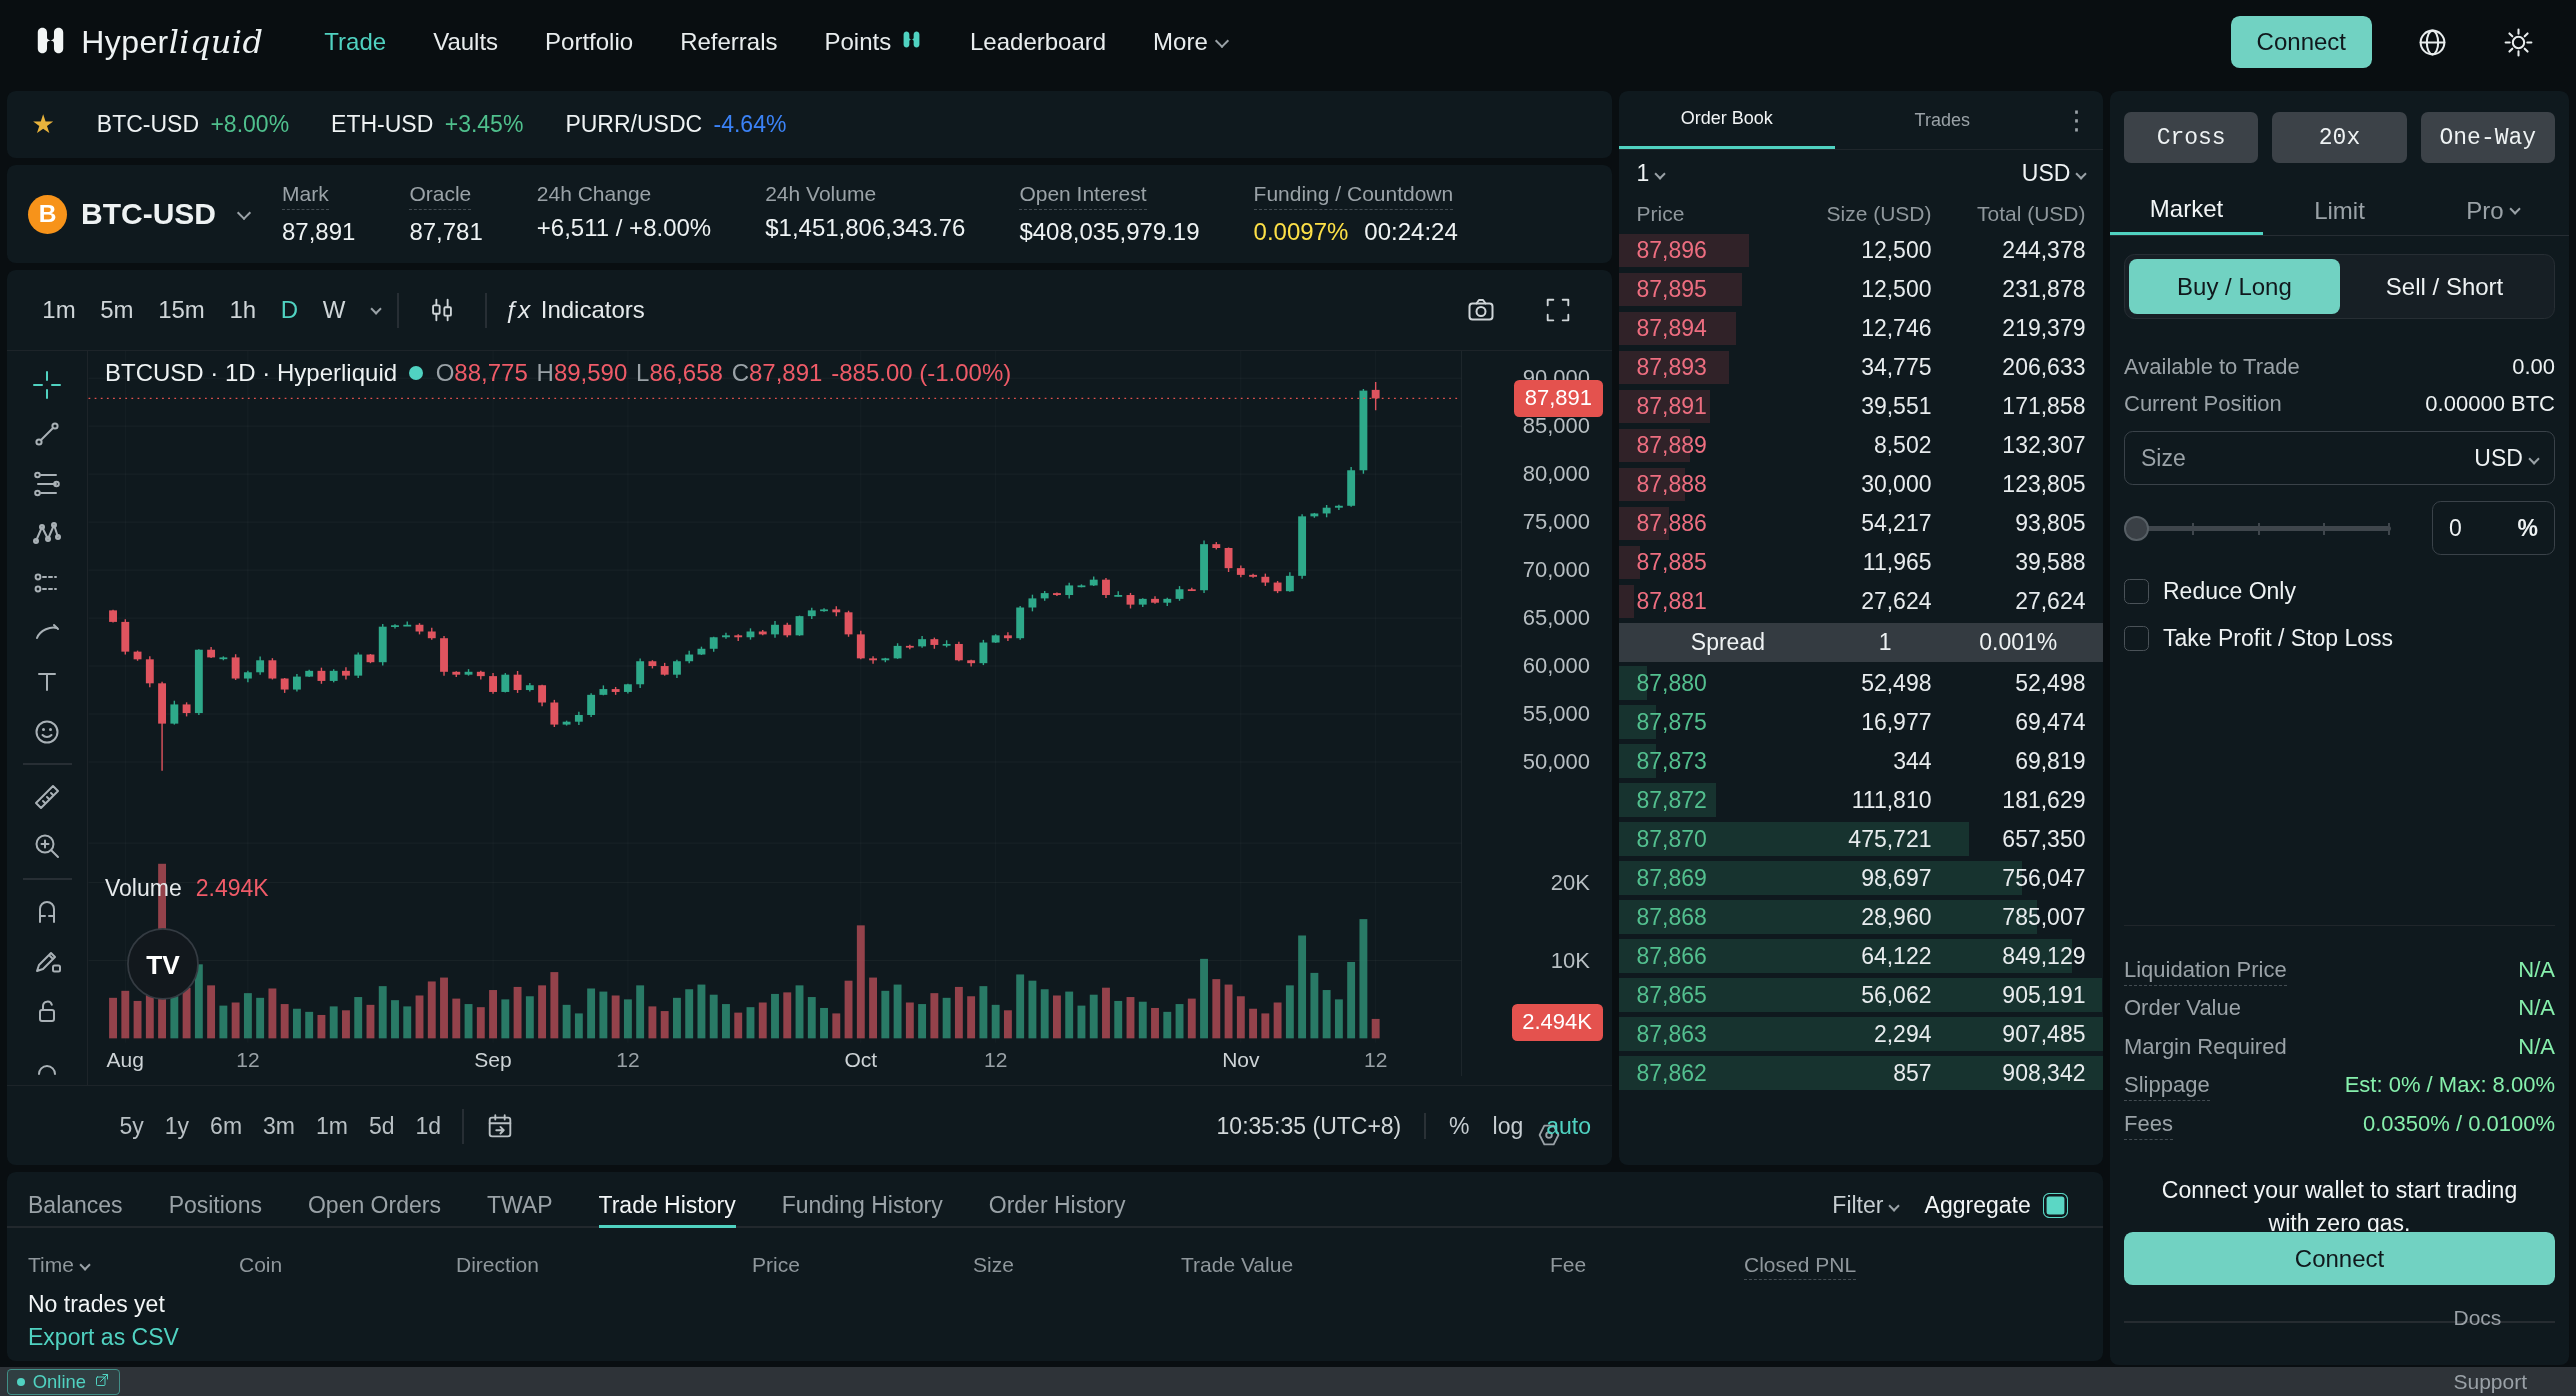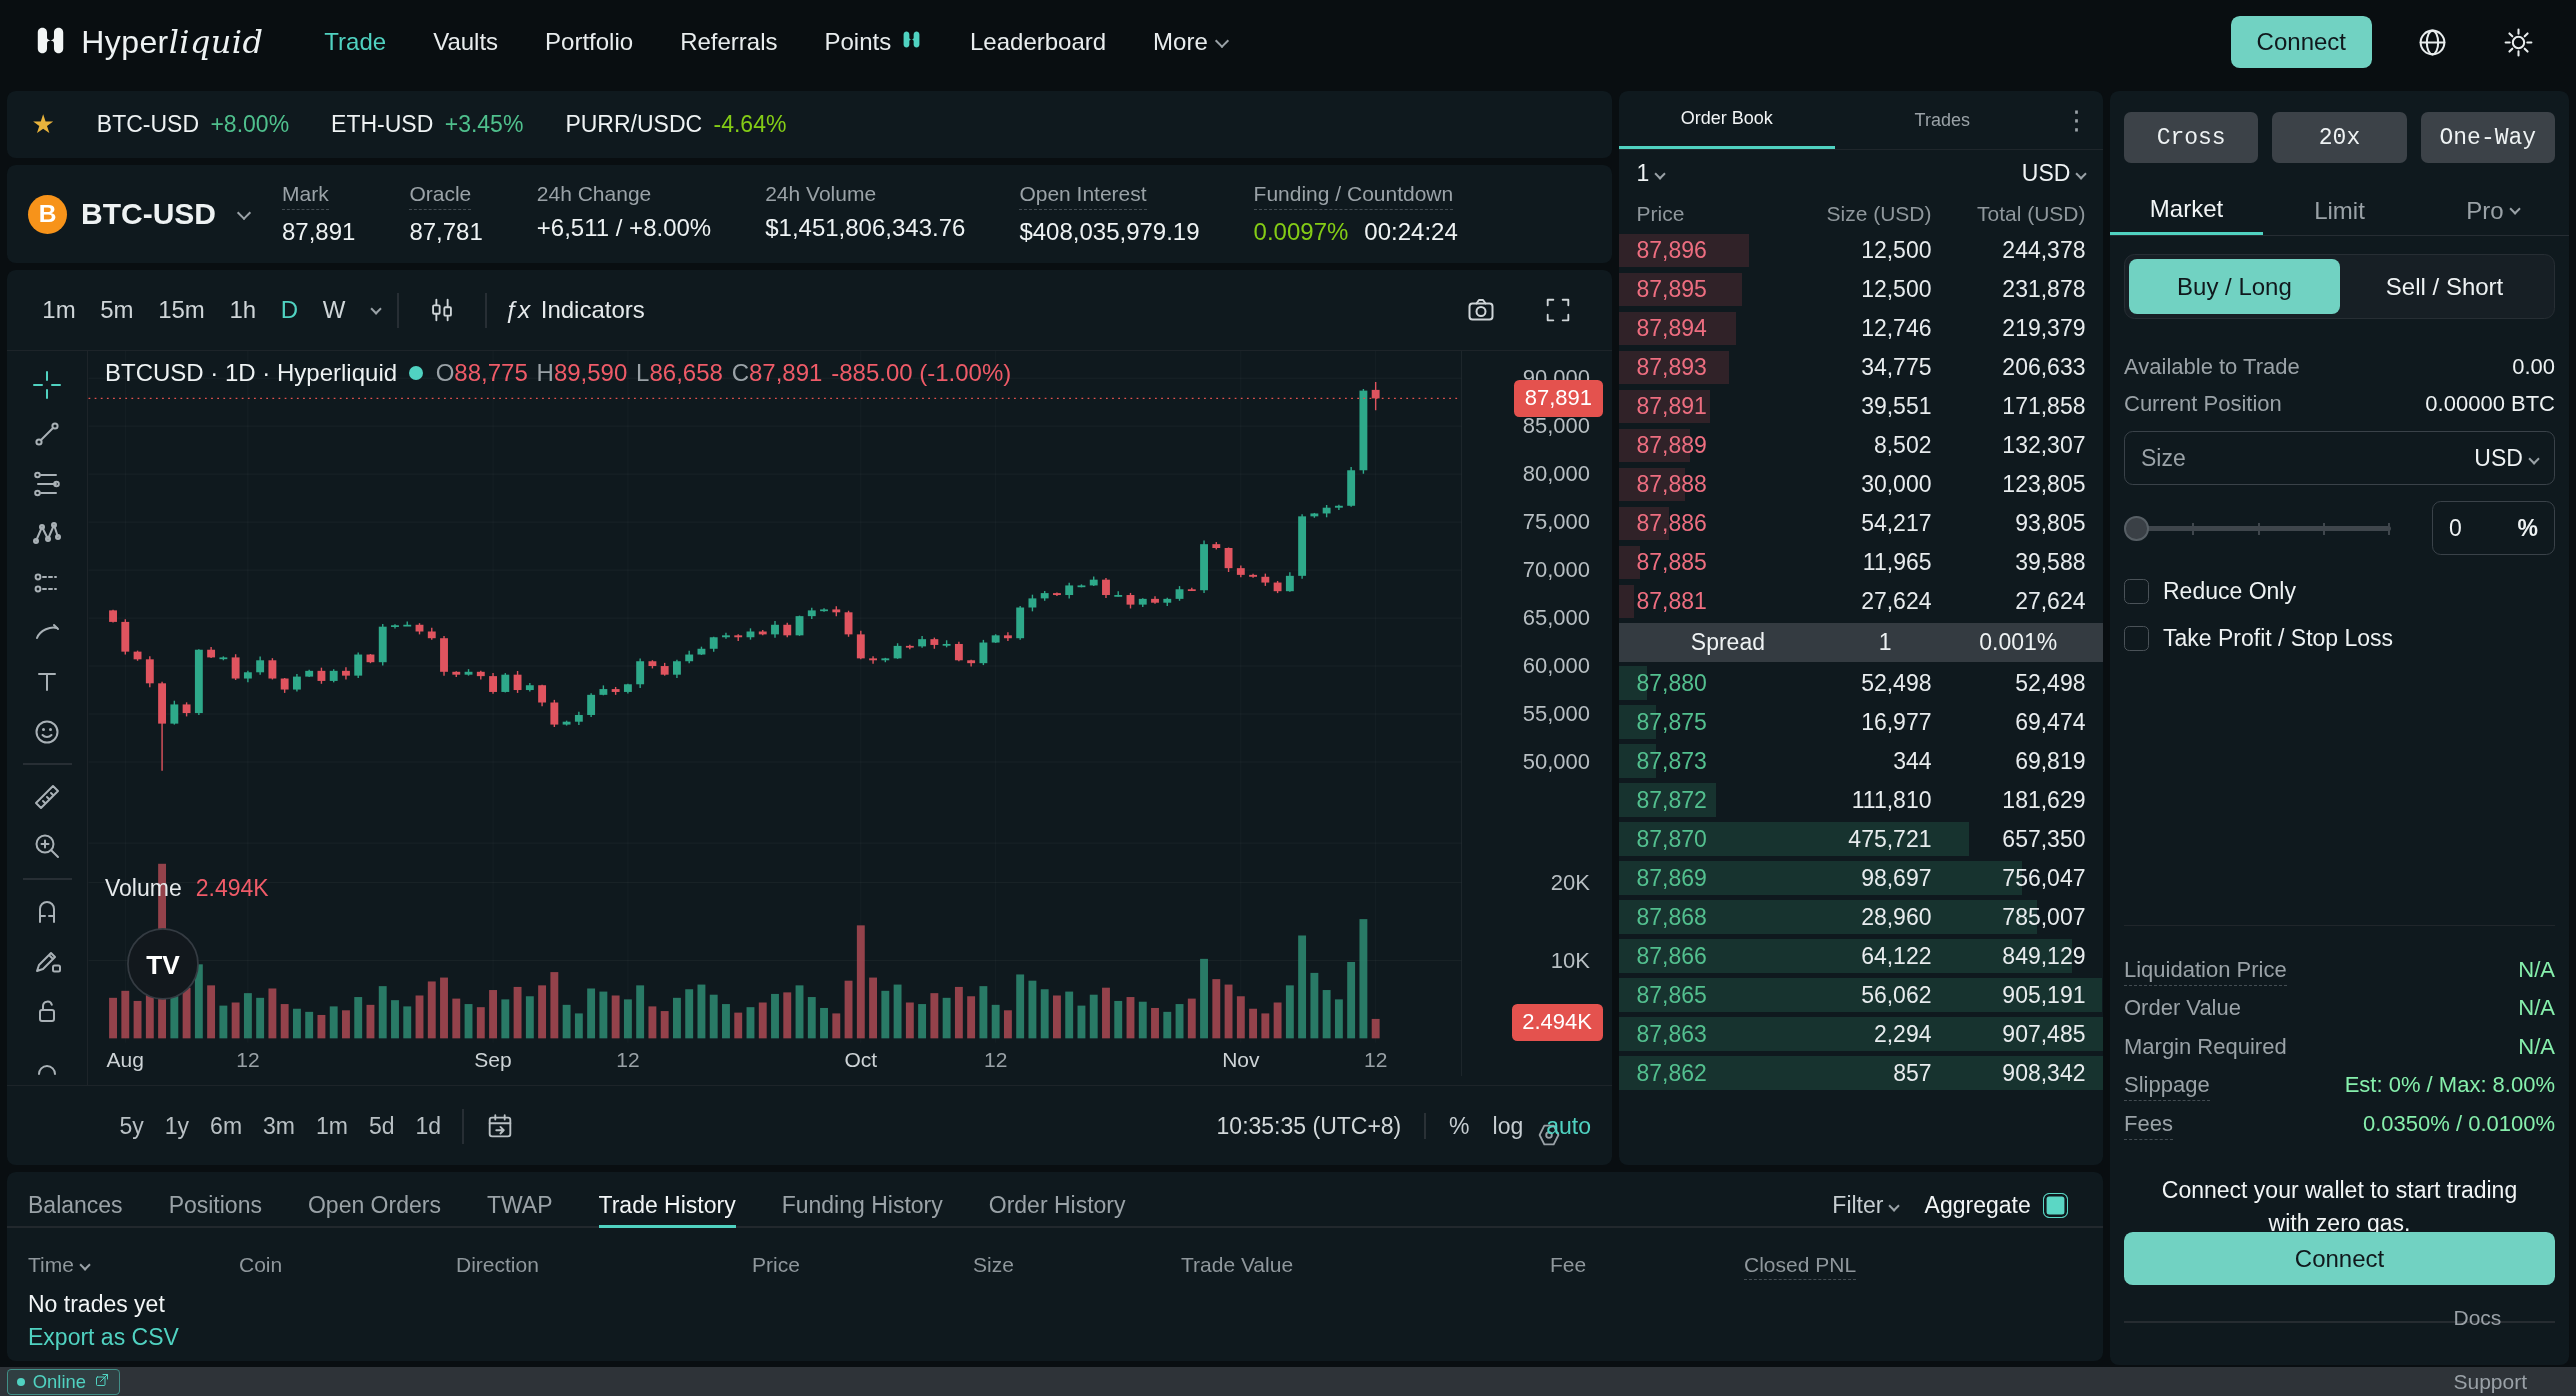--- a/index.html
+++ b/index.html
@@ -1,21 +1,21 @@
 <!DOCTYPE html>
 <html style="font-size:14px"><head>
 <meta charset="utf-8">
 <style>
   html,body{margin:0;padding:0;background:#090e11;width:2576px;height:1397px;overflow:hidden;
     font-family:"Liberation Sans",sans-serif;color:#eef2f3;-webkit-font-smoothing:antialiased;}
   .abs{position:absolute;}
   .panel{position:absolute;background:#0f191e;border-radius:8.8px;}
   .muted{color:#9aa2a7;}
-  .accent{color:#84cc16;}
-  .red{color:#84cc16;}
+  .accent{color:#fde047;}
+  .red{color:#3b82f6;}
   .green{color:#4fc08d;}
   .chev{display:inline-block;width:8px;height:8px;border-right:2.1px solid #9aa2a7;border-bottom:2.1px solid #9aa2a7;transform:rotate(45deg);margin-left:8.8px;margin-bottom:2.6px;}
   .chev.small{width:6.1px;height:6.1px;margin-left:7px;}
   
   #nav{left:0;top:0;width:2576px;height:84px;display:flex;align-items:center;padding:0 32px;box-sizing:border-box;}
   #brand{display:flex;align-items:center;gap:12.3px;}
   #brand-text{font-size:32px;font-weight:400;letter-spacing:0.4px;}
   #brand-text i{font-family:"DejaVu Serif",serif;font-style:italic;}
   #nav-items{display:flex;gap:47px;margin-left:61px;font-size:24px;color:#e9edee;}
   .nav-item{display:flex;align-items:center;cursor:pointer;}

